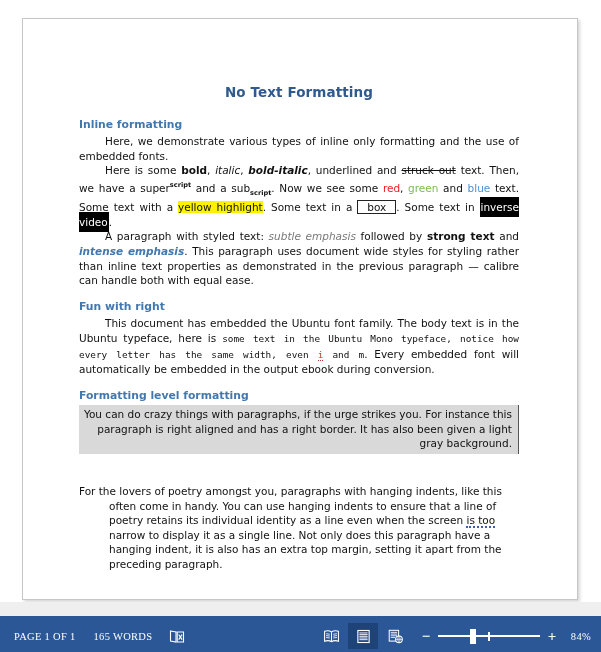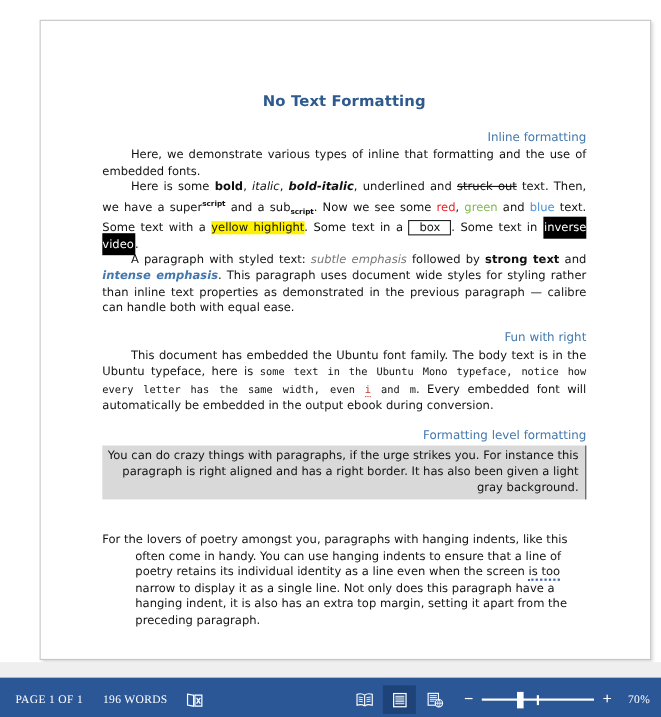--- a/index.html
+++ b/index.html
@@ -21,21 +21,21 @@
     left: 0; top: 0;
     width: 601px;
     height: 616px;
     background: #ffffff;
     overflow: hidden;
   }
 
   
   #page-sheet {
     position: absolute;
-    left: 36px;
+    left: 22px;
     top: 18px;
     width: 556px;
     height: 582px;
     background: #ffffff;
     border: 1px solid #c6c6c6;
     box-sizing: border-box;
     box-shadow: 2px 2px 3px rgba(0,0,0,0.16);
   }
 
   
@@ -73,24 +73,24 @@
     text-align: center;
     color: #2E5A8E;
     font-weight: bold;
     font-size: 13.5px;
     margin: 0 0 18px 0;
     letter-spacing: 0.1px;
   }
 
   .doc-h2 {
     color: #4278AE;
-    font-weight: normal;
+    font-weight: bold;
     font-size: 10.8px;
     margin: 0 0 2px 0;
-    text-align: right;
+    text-align: left;
   }
 
   .para {
     margin: 0;
     text-indent: 26px;
   }
 
   .sp-before { margin-top: 12px; }
 
   
@@ -241,21 +241,21 @@
   <div id="canvas-shade-right"></div>
 
   <div id="page-sheet">
 
     <div id="page-body">
 
       <div class="doc-title">No Text Formatting</div>
 
       <div class="doc-h2">Inline formatting</div>
 
-      <p class="para"><span>Here, we demonstrate various types of inline that formatting and the use of embedded fonts.</span></p>
+      <p class="para"><span>Here, we demonstrate various types of inline only formatting and the use of embedded fonts.</span></p>
 
       <p class="para"><span>Here is some </span><span class="b">bold</span><span>, </span><span class="i">italic</span><span>, </span><span class="bi">bold-italic</span><span>, </span><span class="u">underlined </span><span>and </span><span class="strike">struck out</span><span> text. Then, we have a super</span><span class="sup">script</span><span> and a sub</span><span class="sub">script</span><span>. Now we see some </span><span class="c-red">red</span><span>, </span><span class="c-green">green</span><span> and </span><span class="c-blue">blue</span><span> text. Some text with a </span><span class="hl-yellow">yellow highlight</span><span>. Some text in a </span><span class="boxed">box</span><span>. Some text in </span><span class="inverse">inverse video</span><span>.</span></p>
 
       <p class="para"><span>A paragraph with styled text: </span><span class="subtle-em">subtle emphasis</span><span> followed by </span><span class="b">strong text</span><span> and </span><span class="intense-em">intense emphasis</span><span>. This paragraph uses document wide styles for styling rather than inline text properties as demonstrated in the previous paragraph — calibre can handle both with equal ease.</span></p>
 
       <div class="doc-h2 sp-before">Fun with right</div>
 
       <p class="para"><span>This document has embedded the Ubuntu font family. The body text is in the Ubuntu typeface, here is </span><span class="mono">some text in the Ubuntu Mono typeface, notice how every letter has the same width, even </span><span class="mono misspell">i</span><span class="mono"> and m</span><span>. Every embedded font will automatically be embedded in the output ebook during conversion.</span></p>
 
       <div class="doc-h2 sp-before">Formatting level formatting</div>
@@ -267,21 +267,21 @@
     </div>
   </div>
 
   <div id="canvas-shade-bottom"></div>
 </div>
 
 <div id="status-bar">
 
   <div class="sb-item" id="sb-page">PAGE 1 OF 1</div>
 
-  <div class="sb-item">196 WORDS</div>
+  <div class="sb-item">165 WORDS</div>
 
   <div class="sb-icon-btn">
     <svg width="17" height="15" viewBox="0 0 17 15" aria-hidden="true">
       <path d="M1.5 2 L7 3 L7 13 L1.5 12 Z" fill="none" stroke="#ffffff" stroke-width="1.1"></path>
       <path d="M8.2 3 L14.5 3 L14.5 13 L8.2 13 Z" fill="none" stroke="#ffffff" stroke-width="1.1"></path>
       <path d="M9.7 5.5 L13.1 10.6 M13.1 5.5 L9.7 10.6" stroke="#ffffff" stroke-width="1.2"></path>
     </svg>
   </div>
 
   <div class="sb-spacer"></div>
@@ -315,14 +315,14 @@
   <div id="zoom-widget">
     <div class="zoom-sign">−</div>
     <div id="zoom-track">
       <div class="rail"></div>
       <div class="tick"></div>
       <div class="thumb"></div>
     </div>
     <div class="zoom-sign">+</div>
   </div>
 
-  <div id="zoom-level">70%</div>
+  <div id="zoom-level">84%</div>
 </div>
 
 </body></html>

